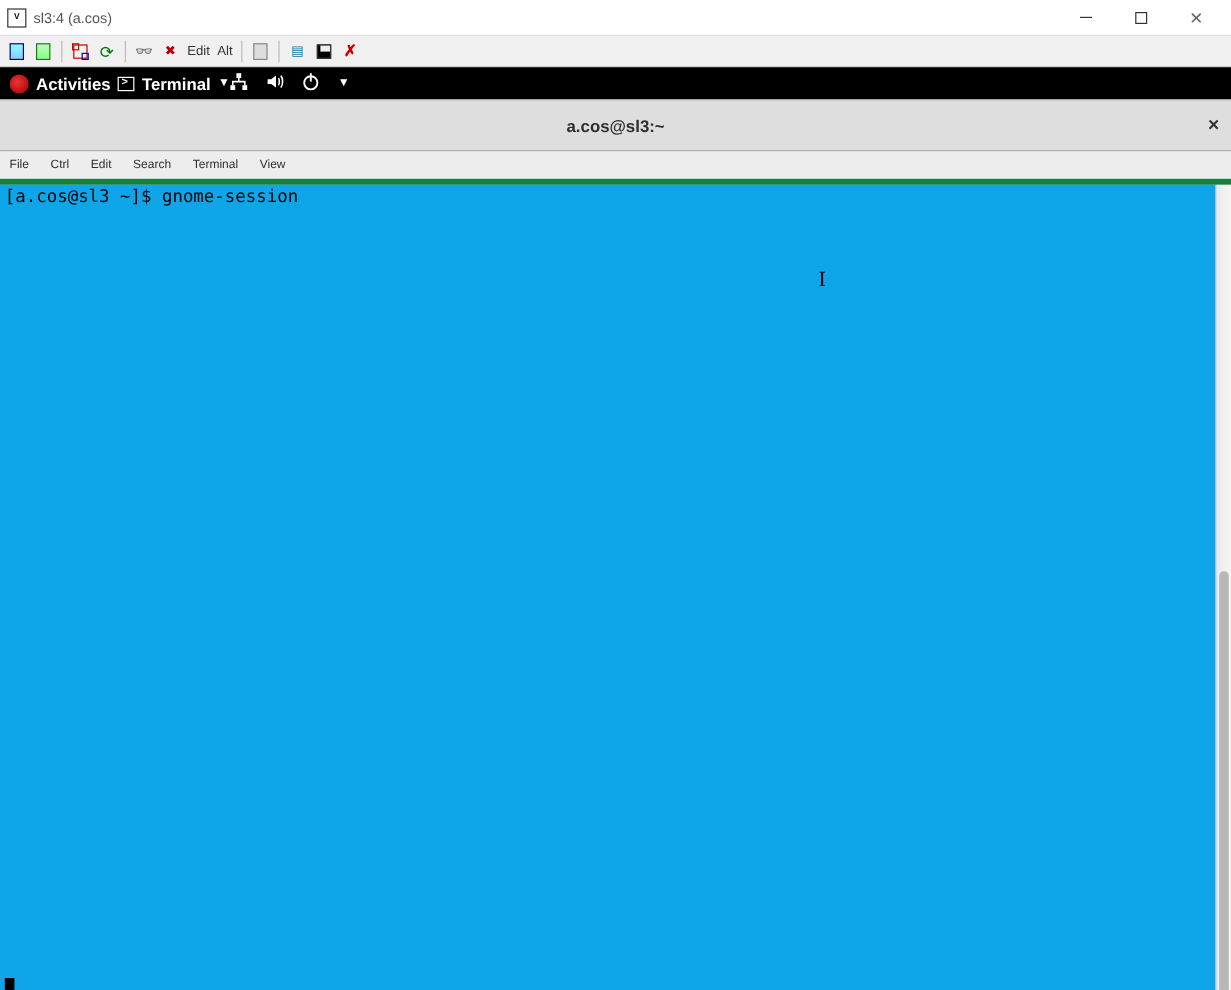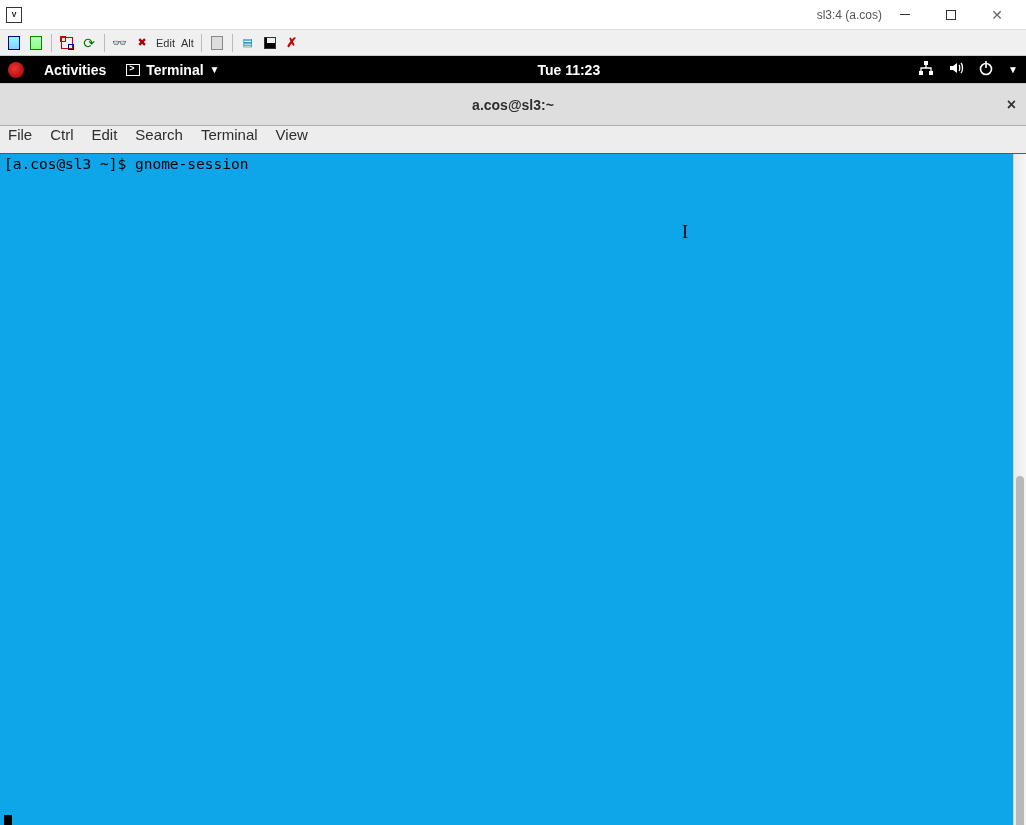--- a/index.html
+++ b/index.html
@@ -20,21 +20,21 @@
     width: 16px; height: 16px;
     background: #fff;
     border: 1px solid #333;
     font-size: 7px;
     display: flex; align-items: center; justify-content: center;
     margin-right: 6px;
     font-weight: bold;
     color: #000;
     position: relative;
   }
-  .win-titlebar .title { flex: 1; text-align: right; }
+  .win-titlebar .title { flex: 1; }
   .win-controls { display: flex; height: 100%; }
   .win-controls button {
     width: 46px; height: 100%;
     border: none; background: transparent;
     font-size: 14px; color: #666;
     cursor: pointer;
     display: flex; align-items: center; justify-content: center;
   }
   .win-controls .sq { width: 10px; height: 10px; border: 1px solid #333; display: inline-block; }
   .win-controls .min { width: 10px; height: 1px; background: #333; display: inline-block; }
@@ -78,21 +78,21 @@
   .gnome-topbar {
     height: 27px;
     background: #000;
     color: #fff;
     display: flex;
     align-items: center;
     font-size: 14px;
     font-weight: bold;
     padding: 0 8px;
   }
-  .gnome-topbar .left { display: flex; align-items: center; gap: 20px; }
+  .gnome-topbar .left { display: flex; align-items: center; gap: 6px; }
   .gnome-topbar .center { flex: 1; text-align: center; }
   .gnome-topbar .right { display: flex; align-items: center; gap: 14px; }
   .gnome-topbar .hat {
     width: 16px; height: 16px;
     background: radial-gradient(circle at 40% 40%, #e33, #900);
     border-radius: 50%;
     position: relative;
   }
   .gnome-topbar .app {
     display: flex; align-items: center; gap: 6px;
@@ -130,26 +130,26 @@
     font-size: 16px;
     font-weight: bold;
     cursor: pointer;
     color: #333;
   }
 
   
   .term-menubar {
     height: 28px;
     background: #ededed;
-    border-bottom: 1px solid #15803d;
-    display: flex;
-    align-items: flex-start;
+    border-bottom: 5px solid #15803d;
+    display: flex;
+    align-items: center;
     padding: 0 8px;
     gap: 18px;
-    font-size: 15px;
+    font-size: 10px;
     color: #2e2e2e;
   }
   .term-menubar .item { cursor: pointer; }
 
   
   .term-wrap {
     display: flex;
     height: calc(825px - 30px - 26px - 27px - 33px - 28px);
     position: relative;
   }
@@ -257,23 +257,20 @@
 
 <div class="gnome-topbar">
   <div class="left">
     <div class="hat"></div>
     <span>Activities</span>
     <div class="app">
       <div class="term-ic"></div>
       <span>Terminal</span>
       <span class="chev">▼</span>
     </div>
-  </div>
-  <div class="center">
-    <span>Tue 11:23</span>
   </div>
   <div class="right">
     <span>
       <svg width="16" height="16" viewBox="0 0 16 16">
           <rect x="6" y="1" width="4" height="4"></rect>
           <rect x="1" y="11" width="4" height="4"></rect>
           <rect x="11" y="11" width="4" height="4"></rect>
           <path d="M8 5v3M3 11V8h10v3" stroke="#fff" stroke-width="1.3" fill="none"></path>
         </svg>
     </span>

